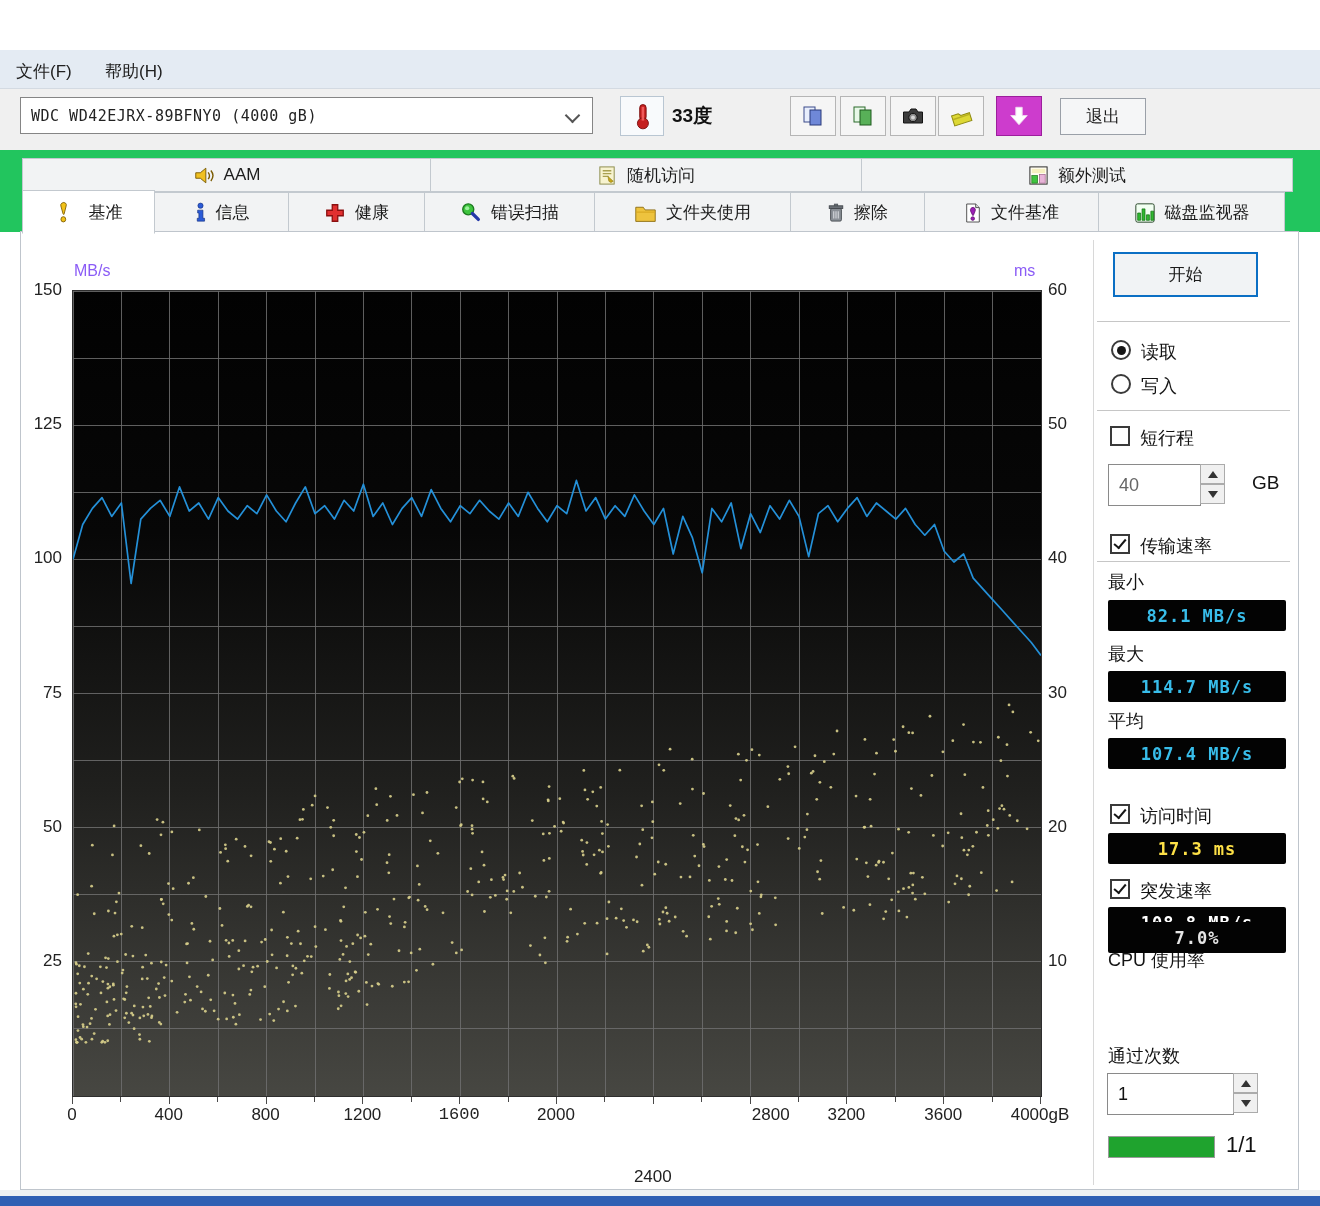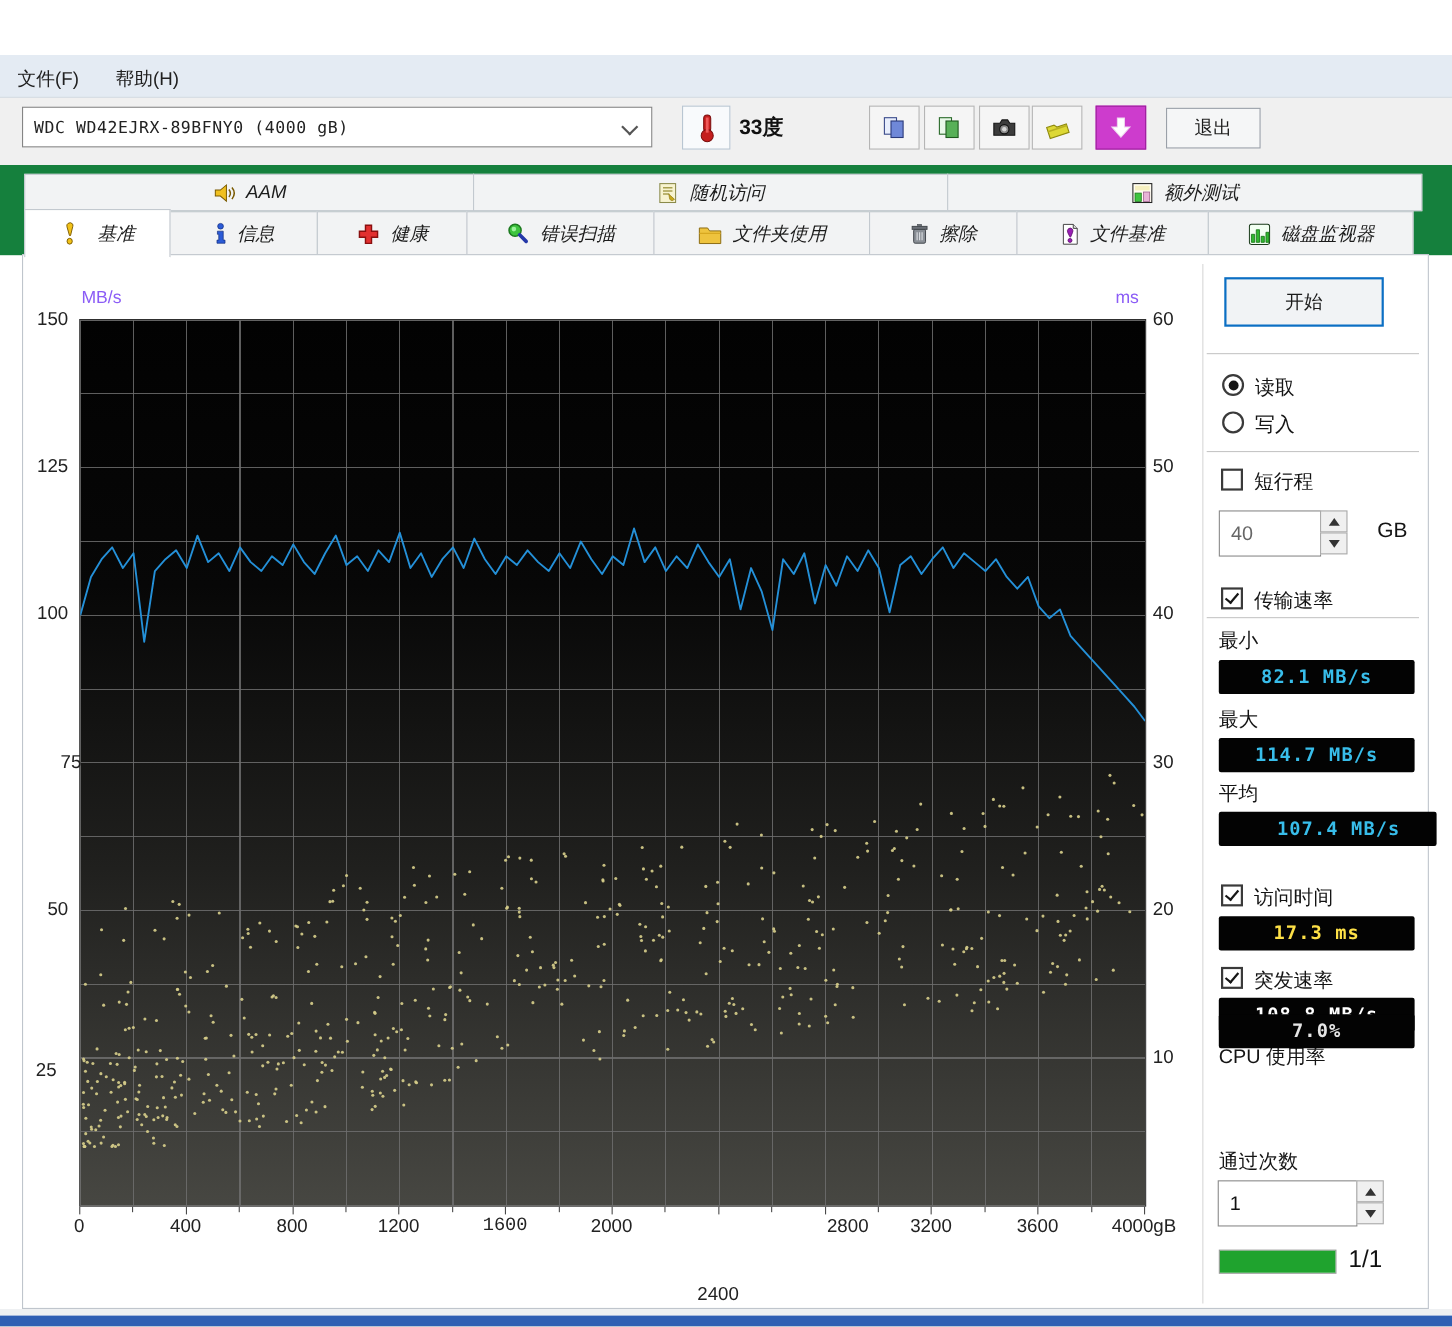--- a/index.html
+++ b/index.html
@@ -24,21 +24,21 @@
   .drive-select{position:absolute;left:20px;top:8px;width:573px;height:37px;background:#fff;border:1px solid #858585;
     display:flex;align-items:center;font-family:"DejaVu Sans Mono",monospace;font-size:15px;letter-spacing:.5px;color:#222;padding-left:10px;box-sizing:border-box;}
   .chev{position:absolute;right:14px;top:12px;width:9px;height:9px;border-right:2px solid #555;border-bottom:2px solid #555;transform:rotate(45deg);}
   .temp-btn{position:absolute;left:620px;top:7px;width:44px;height:40px;border:1px solid #b9c6d2;background:#f8fafc;display:flex;align-items:center;justify-content:center;box-sizing:border-box;}
   .temp-text{position:absolute;left:672px;top:14px;font-size:19px;font-weight:bold;color:#111;}
   .tbtn{position:absolute;top:7px;width:46px;height:40px;border:1px solid #b5b5b5;background:#f5f5f5;display:flex;align-items:center;justify-content:center;box-sizing:border-box;}
   .tbtn.magenta{background:#cd3ccd;border-color:#9c1f9c;}
   .exit-btn{position:absolute;left:1060px;top:9px;width:86px;height:37px;border:1px solid #9aa0a8;background:#f5f6f7;
     font-size:17px;display:flex;align-items:center;justify-content:center;box-sizing:border-box;}
   
-  .tabszone{position:absolute;left:0;top:150px;width:100%;height:82px;background:#15803d;font-style:italic;}
+  .tabszone{position:absolute;left:0;top:150px;width:100%;height:82px;background:#22c55e;}
   .tabrow{position:absolute;left:22px;display:flex;}
   .row-upper{top:8px;}
   .row-lower{top:42px;}
   .tab{display:flex;align-items:center;justify-content:center;gap:9px;font-size:17px;color:#1c1c1c;
     background:#f2f3f4;border:1px solid #c3c9cf;box-sizing:border-box;margin-right:-1px;}
   .tab.upper{height:34px;}
   .tab.lower{height:41px;}
   .tab.active{background:#ffffff;border-bottom:1px solid #ffffff;height:44px;margin-top:-2px;z-index:5;gap:17px;}
   .tab svg{flex:0 0 auto;}
   
@@ -901,21 +901,21 @@
       <div class="tick"></div>
     </div>
   <div class="rp-label" style="left:1140px;top:534px">传输速率</div>
   <div class="hr" style="top:561px"></div>
 
   <div class="rp-label" style="left:1108px;top:570px">最小</div>
   <div class="lcd" style="top: 600px; color: rgb(56, 189, 234);">82.1 MB/s</div>
   <div class="rp-label" style="left:1108px;top:642px">最大</div>
   <div class="lcd" style="top: 671px; color: rgb(56, 189, 234);">114.7 MB/s</div>
   <div class="rp-label" style="left:1108px;top:709px">平均</div>
-  <div class="lcd" style="top: 738px; color: rgb(56, 189, 234); padding-left: 20px;">107.4 MB/s</div>
+  <div class="lcd" style="top: 738px; color: rgb(56, 189, 234);">107.4 MB/s</div>
 
   <div class="cb checked" style="top:804px">
       <div class="tick"></div>
     </div>
   <div class="rp-label" style="left:1140px;top:804px">访问时间</div>
   <div class="lcd" style="top: 833px; color: #fde047;">17.3 ms</div>
 
   <div class="cb checked" style="top:879px">
       <div class="tick"></div>
     </div>
@@ -941,23 +941,23 @@
   <div class="progress">
     <div class="fill" id="progress-fill" style="width: 100%; background: rgb(31, 163, 46);"></div>
   </div>
   <div class="progress-label">1/1</div>
 
   <div class="bottom-gap"></div>
   <div class="bottom-bar" id="bottom-bar" style="background: rgb(47, 95, 179);"></div>
 <div class="tick-label" style="left: 22px; top: 280px; width: 40px; text-align: right;">150</div>
     <div class="tick-label" style="left: 22px; top: 414.167px; width: 40px; text-align: right;">125</div>
     <div class="tick-label" style="left: 22px; top: 548.333px; width: 40px; text-align: right;">100</div>
-    <div class="tick-label" style="left: 22px; top: 682.5px; width: 40px; text-align: right; padding-left: 12px;">75</div>
+    <div class="tick-label" style="left: 22px; top: 682.5px; width: 40px; text-align: right;">75</div>
     <div class="tick-label" style="left: 22px; top: 816.667px; width: 40px; text-align: right;">50</div>
-    <div class="tick-label" style="left: 22px; top: 950.833px; width: 40px; text-align: center; margin-top: 12px;">25</div>
+    <div class="tick-label" style="left: 22px; top: 950.833px; width: 40px; text-align: right;">25</div>
     <div class="tick-label" style="left: 1048px; top: 280px; width: 40px; text-align: left;">60</div>
     <div class="tick-label" style="left: 1048px; top: 414.167px; width: 40px; text-align: left;">50</div>
     <div class="tick-label" style="left: 1048px; top: 548.333px; width: 40px; text-align: left;">40</div>
     <div class="tick-label" style="left: 1048px; top: 682.5px; width: 40px; text-align: left;">30</div>
     <div class="tick-label" style="left: 1048px; top: 816.667px; width: 40px; text-align: left;">20</div>
     <div class="tick-label" style="left: 1048px; top: 950.833px; width: 40px; text-align: left;">10</div>
     <div class="tick-label" style="left: 32px; top: 1105px; width: 80px; text-align: center;">0</div>
     <div class="tick-label" style="left: 128.8px; top: 1105px; width: 80px; text-align: center;">400</div>
     <div class="tick-label" style="left: 225.6px; top: 1105px; width: 80px; text-align: center;">800</div>
     <div class="tick-label" style="left: 322.4px; top: 1105px; width: 80px; text-align: center;">1200</div>

